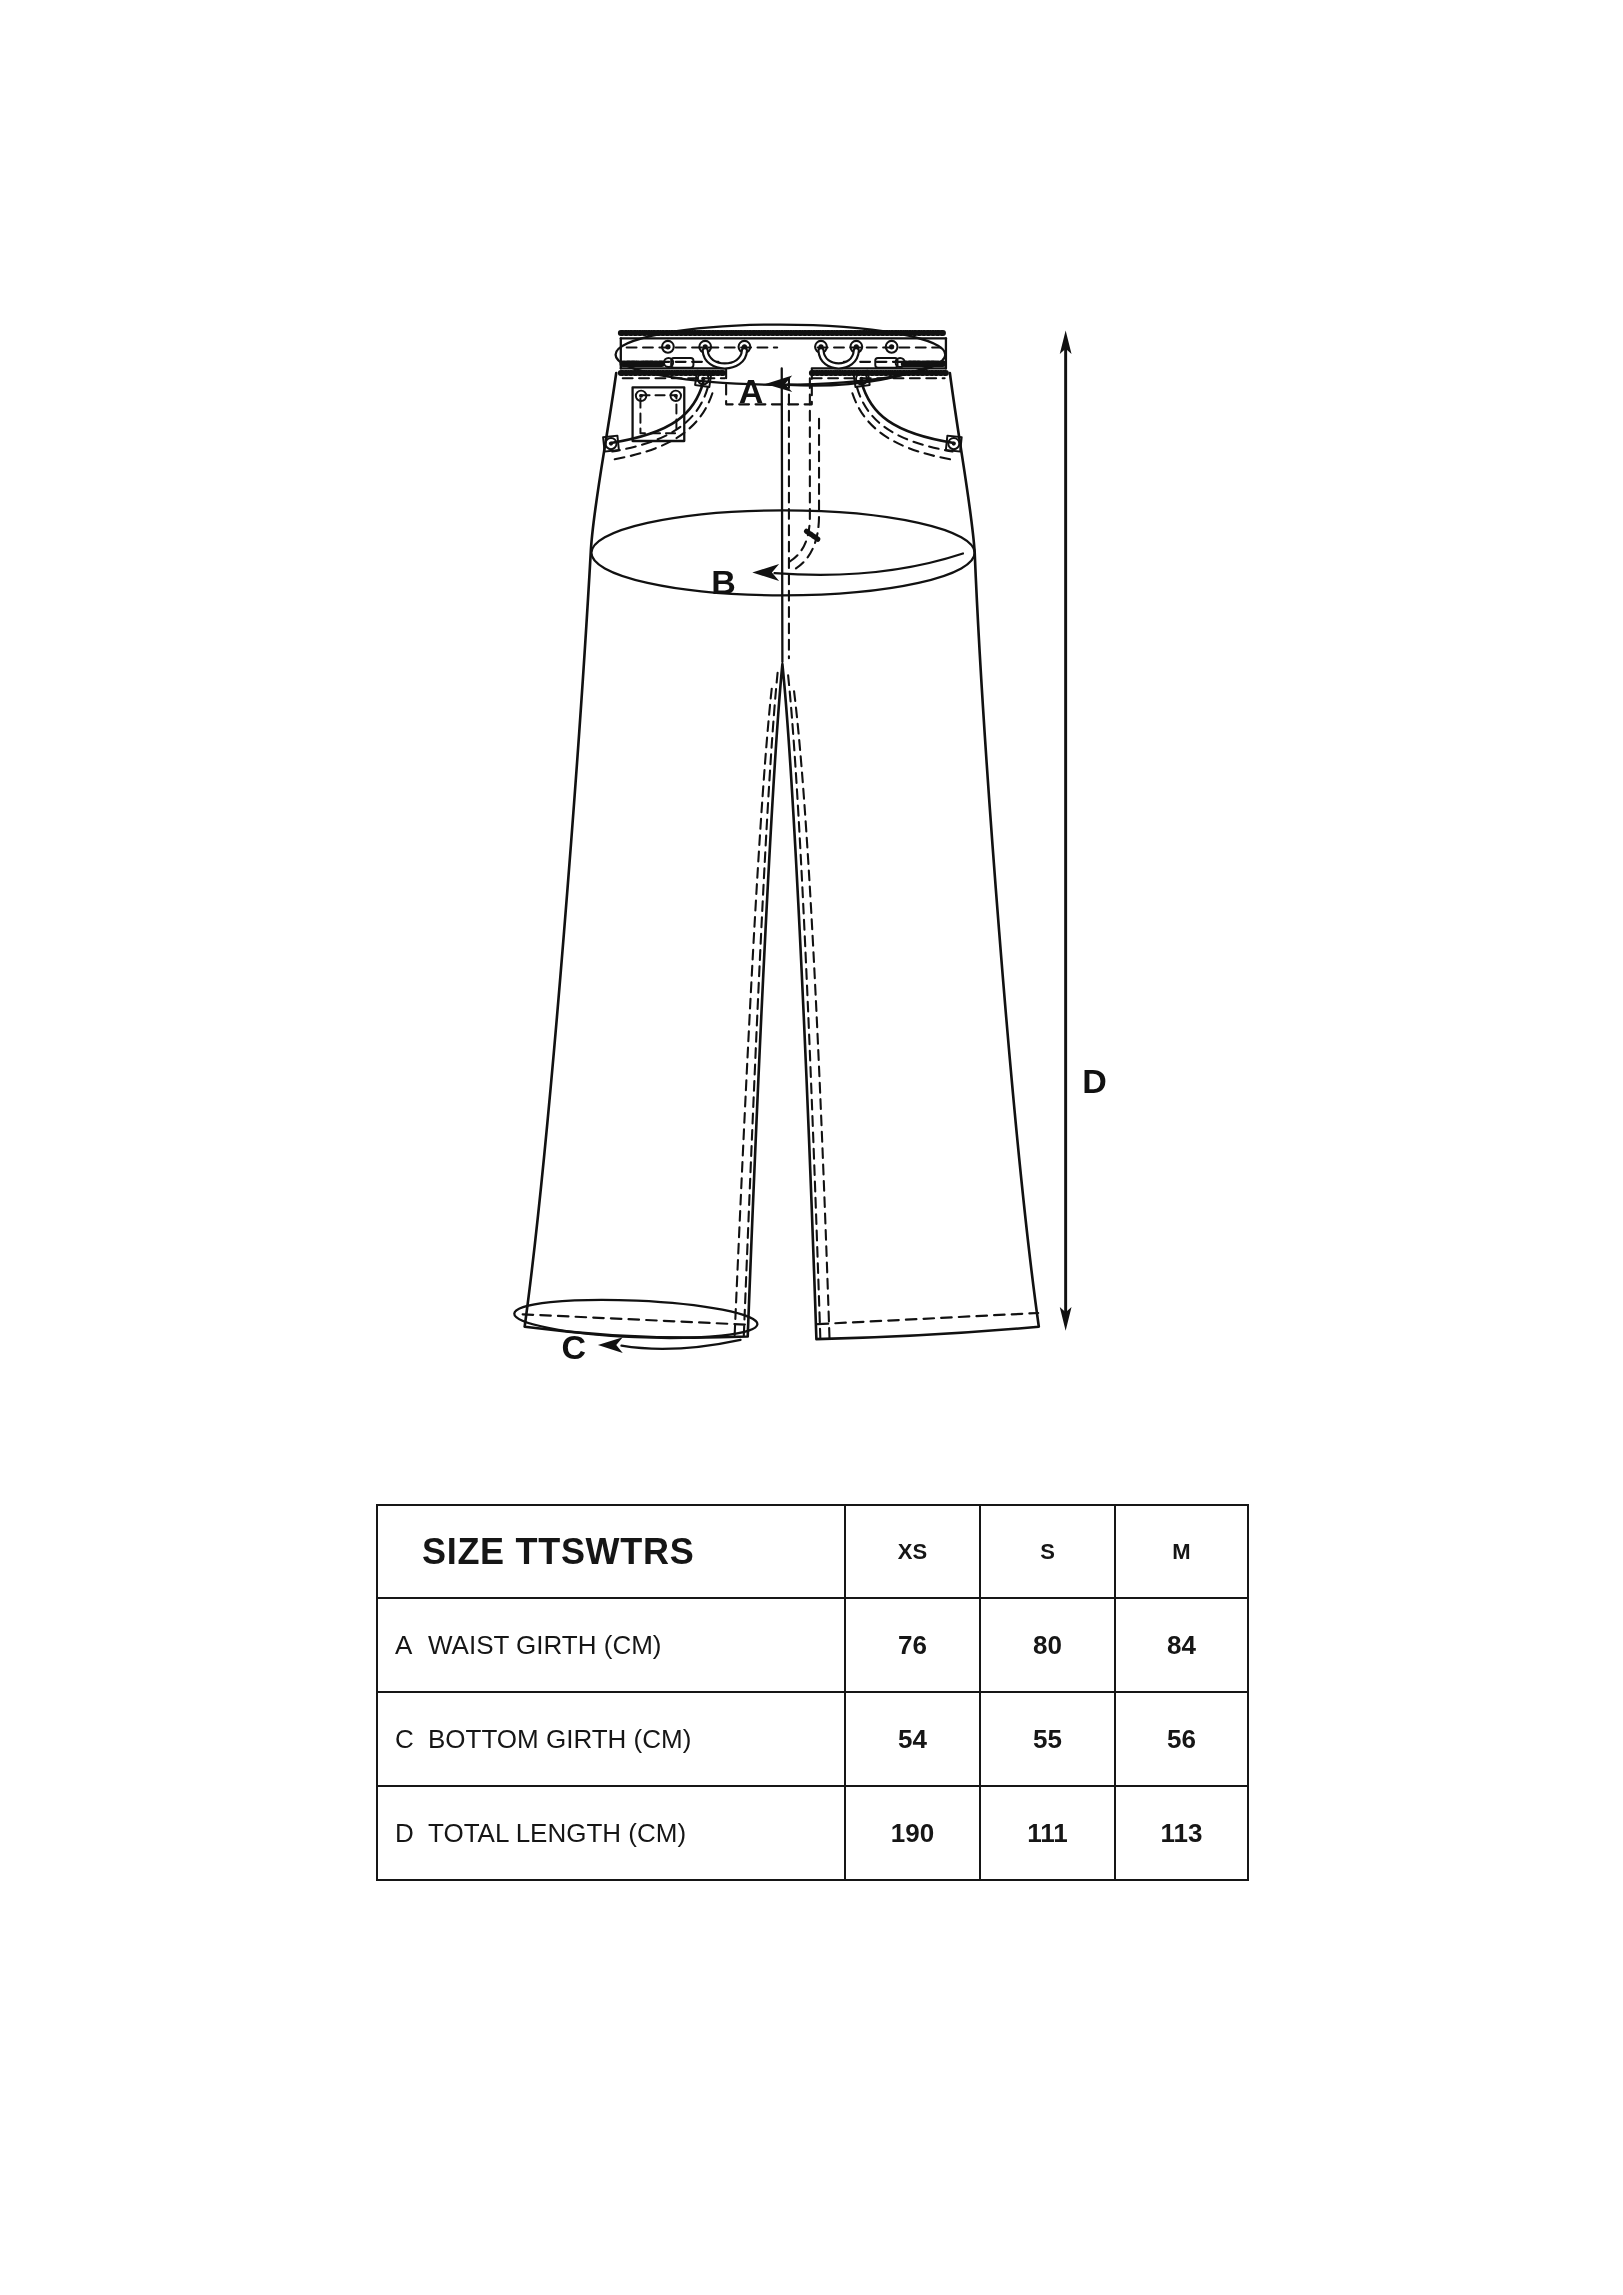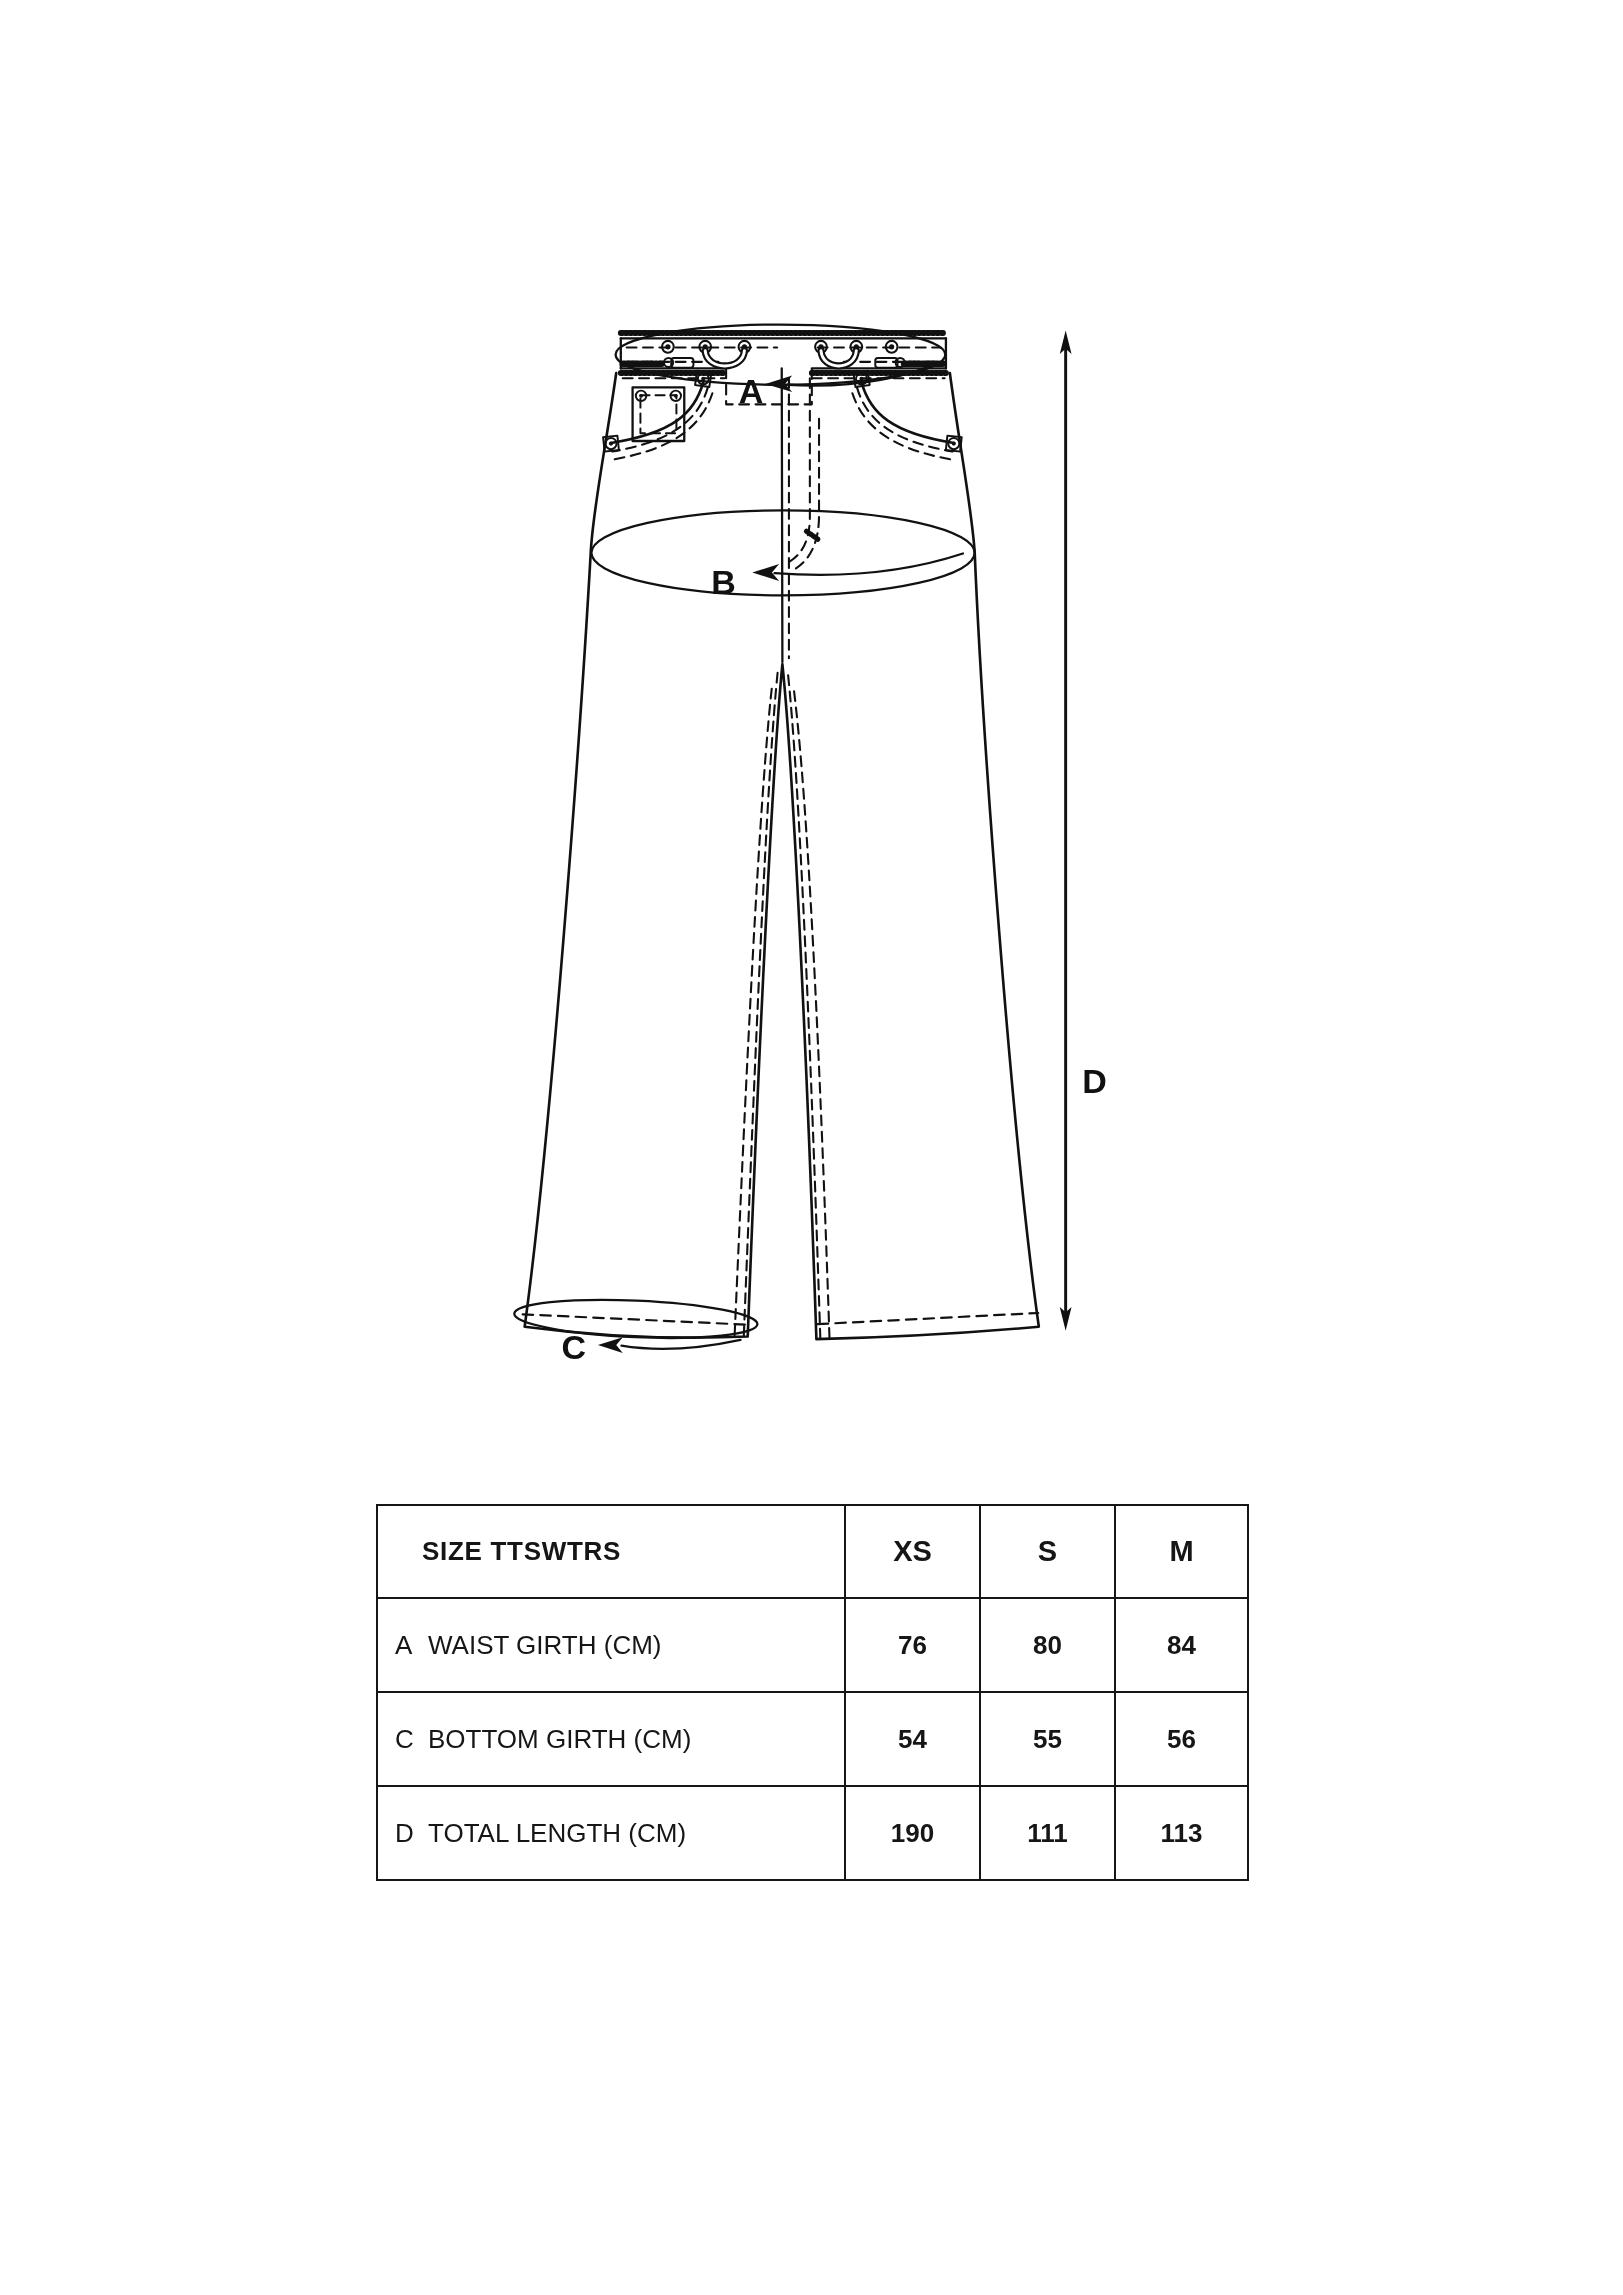--- a/index.html
+++ b/index.html
@@ -42,27 +42,27 @@
   table.size-table th, table.size-table td {
     border: 2.6px solid #161616;
     background: #ffffff;
     vertical-align: middle;
   }
   tr.header-row { height: 93px; }
   tr.data-row { height: 94px; }
   th.title-cell {
     text-align: left;
     padding-left: 44px;
-    font-size: 26px;
+    font-size: 36px;
     font-weight: bold;
     letter-spacing: 0.7px;
   }
   th.size-cell {
     text-align: center;
-    font-size: 29px;
+    font-size: 22px;
     font-weight: bold;
   }
   td.label-cell {
     text-align: left;
     padding-left: 17px;
     font-size: 26px;
     font-weight: normal;
     white-space: nowrap;
   }
   td.label-cell .letter {

